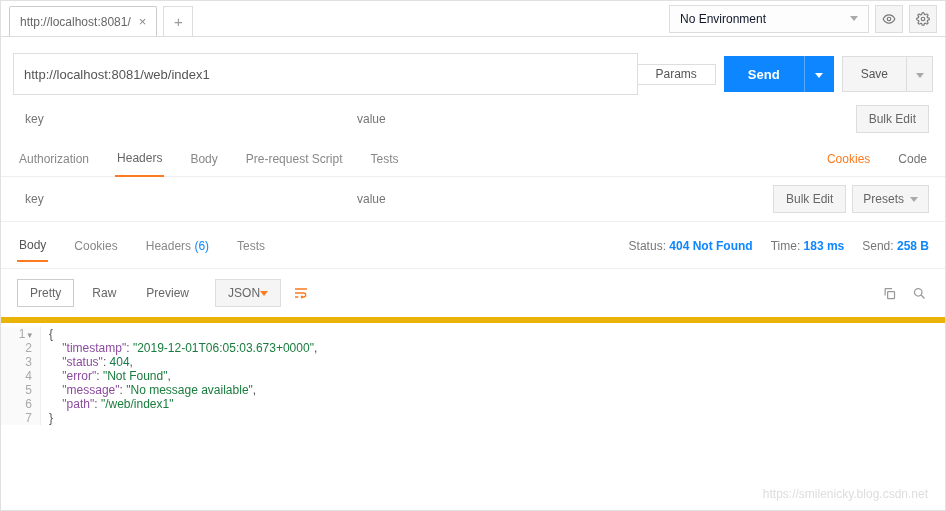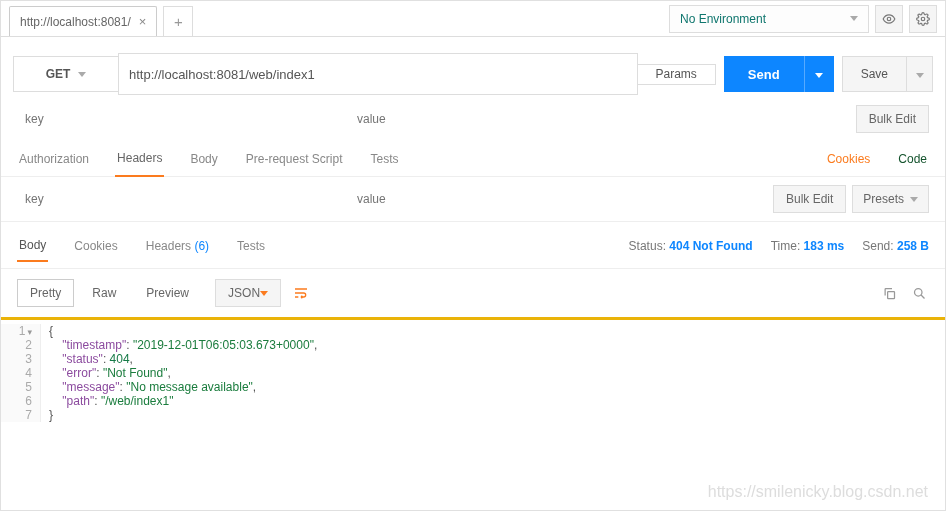--- a/index.html
+++ b/index.html
@@ -3,63 +3,63 @@
 <meta charset="utf-8">
 <style>
 *{box-sizing:border-box;margin:0;padding:0;font-family:-apple-system,BlinkMacSystemFont,"Segoe UI",Arial,sans-serif;font-size:12px}
 body{background:#fff;color:#555;width:946px;height:511px;overflow:hidden;border:1px solid #e0e0e0}
 .topbar{display:flex;height:36px;border-bottom:1px solid #ddd;align-items:center}
 .tabs{display:flex;flex:1;align-items:flex-end;height:100%;padding-left:8px}
 .tab{display:flex;align-items:center;height:30px;padding:0 10px;border:1px solid #ccc;border-bottom:none;background:#fff;font-size:11px;color:#666;gap:8px;border-radius:2px 2px 0 0}
 .tab-close{color:#888;font-size:13px;cursor:pointer}
 .newtab{width:30px;height:30px;display:flex;align-items:center;justify-content:center;border:1px solid #ddd;margin-left:6px;color:#999;cursor:pointer;font-size:15px;border-bottom:none}
 .env{display:flex;align-items:center;padding-right:8px;gap:6px}
-.env-dd{width:200px;height:28px;border:1px solid #ddd;display:flex;align-items:center;justify-content:space-between;padding:0 10px;color:#0f766e;background:#fdfdfd}
+.env-dd{width:200px;height:28px;border:1px solid #ddd;display:flex;align-items:center;justify-content:space-between;padding:0 10px;color:#0f172a;background:#fdfdfd}
 .ibtn{width:28px;height:28px;border:1px solid #ddd;display:flex;align-items:center;justify-content:center;background:#f5f5f5;color:#777}
 .reqrow{display:flex;padding:16px 12px 10px;gap:0;align-items:center}
 .method{width:105px;height:36px;border:1px solid #ddd;border-right:none;display:flex;align-items:center;justify-content:center;gap:8px;color:#555;font-weight:600;background:#fff}
 .url{flex:1;height:42px;border:1px solid #ddd;padding:0 10px;color:#555;font-size:13px;outline:none}
 .params{height:21px;padding:0 18px;border:1px solid #ddd;border-left:none;background:#fff;color:#555}
 .send{height:36px;padding:0 24px;background:#0d86ff;color:#fff;border:none;font-weight:700;margin-left:8px;font-size:13px}
 .send-dd{width:30px;height:36px;background:#0d86ff;border:none;border-left:1px solid rgba(255,255,255,.3);color:#fff}
 .save{height:36px;padding:0 18px;background:#f5f5f5;border:1px solid #ddd;margin-left:8px;color:#555}
 .save-dd{width:26px;height:36px;background:#f5f5f5;border:1px solid #ddd;border-left:none;color:#999}
 .kvrow{display:flex;padding:0 16px 8px;gap:0;align-items:center}
 .kv{flex:1;height:28px;border:none;border-bottom:1px solid transparent;padding:0 8px;color:#4d7c0f;outline:none;max-width:320px;margin-right:12px}
 .bulk{height:28px;padding:0 12px;background:#f5f5f5;border:1px solid #ddd;color:#666;margin-left:auto}
 .reqtabs{display:flex;padding:0 16px;border-bottom:1px solid #eee;gap:24px;align-items:center}
 .rtab{padding:10px 2px;color:#888;cursor:pointer}
 .rtab.active{color:#666;border-bottom:2px solid #fb7b1e;margin-bottom:-1px}
 .rtab.link{color:#fb7b1e;margin-left:auto}
-.rtab.link2{color:#14532d}
+.rtab.link2{color:#737373}
 .kvrow2{display:flex;padding:8px 16px;gap:0;align-items:center;border-bottom:1px solid #eee}
 .presets{height:28px;padding:0 10px;background:#f5f5f5;border:1px solid #ddd;color:#666;margin-left:6px;display:flex;align-items:center;gap:6px}
 .resbar{display:flex;padding:8px 16px 0;gap:24px;align-items:center}
 .restab{padding:8px 2px;color:#888;cursor:pointer}
 .restab.active{color:#555;border-bottom:2px solid #fb7b1e;font-weight:500}
 .restab .cnt{color:#0d86ff}
 .meta{margin-left:auto;display:flex;gap:18px;color:#777;font-size:11px}
 .meta b{color:#0d86ff;font-weight:700}
-.fmtrow{display:flex;padding:10px 16px;gap:6px;align-items:center;border-top:1px solid #eee;border-bottom:3px solid #eab308;margin-top:6px}
+.fmtrow{display:flex;padding:10px 16px;gap:6px;align-items:center;border-top:1px solid #eee;border-bottom:6px solid #eab308;margin-top:6px}
 .fmtbtn{height:28px;padding:0 12px;border:1px solid #ddd;background:#f5f5f5;color:#666}
 .fmtbtn.active{background:#fff;border-color:#ccc}
 .fmtbtn.plain{border:none;background:transparent}
 .wrapicon{width:28px;height:28px;display:flex;align-items:center;justify-content:center;color:#fb7b1e}
 .code{display:flex;font-family:Consolas,Monaco,monospace;font-size:12px;line-height:14px;padding:4px 0}
 .gutter{width:40px;text-align:right;padding-right:8px;color:#aaa;user-select:none;border-right:1px solid #eee;background:#fafafa}
 .gln{height:14px}
 .src{padding-left:8px;white-space:pre}
 .k{color:#8b4a9e}
 .s{color:#1a7c3d}
 .n{color:#167a47}
 .p{color:#555}
 .fold{color:#999;font-size:9px;margin-left:2px}
 .chev{width:0;height:0;border-left:4px solid transparent;border-right:4px solid transparent;border-top:5px solid #aaa;display:inline-block}
 .chev.o{border-top-color:#fb7b1e}
-.watermark{position:absolute;right:18px;bottom:10px;color:#ddd;font-size:16px}
+.watermark{position:absolute;right:18px;bottom:10px;color:#ddd;font-size:12px}
 .copyicons{margin-left:auto;display:flex;gap:10px;color:#999}
 .copyicons span{width:20px;height:20px;display:flex;align-items:center;justify-content:center;cursor:pointer}
 </style>
 </head>
 <body>
 
 <div class="topbar">
   <div class="tabs">
     <div class="tab">
       <span>http://localhost:8081/</span>
@@ -81,24 +81,20 @@
     <div class="ibtn">
         <svg width="14" height="14" viewBox="0 0 24 24" fill="none" stroke="currentColor" stroke-width="2">
           <circle cx="12" cy="12" r="3"></circle>
           <path d="M19.4 15a1.7 1.7 0 0 0 .3 1.8l.1.1a2 2 0 1 1-2.8 2.8l-.1-.1a1.7 1.7 0 0 0-1.8-.3 1.7 1.7 0 0 0-1 1.5V21a2 2 0 1 1-4 0v-.1a1.7 1.7 0 0 0-1-1.5 1.7 1.7 0 0 0-1.8.3l-.1.1a2 2 0 1 1-2.8-2.8l.1-.1a1.7 1.7 0 0 0 .3-1.8 1.7 1.7 0 0 0-1.5-1H3a2 2 0 1 1 0-4h.1a1.7 1.7 0 0 0 1.5-1 1.7 1.7 0 0 0-.3-1.8l-.1-.1a2 2 0 1 1 2.8-2.8l.1.1a1.7 1.7 0 0 0 1.8.3H9a1.7 1.7 0 0 0 1-1.5V3a2 2 0 1 1 4 0v.1a1.7 1.7 0 0 0 1 1.5 1.7 1.7 0 0 0 1.8-.3l.1-.1a2 2 0 1 1 2.8 2.8l-.1.1a1.7 1.7 0 0 0-.3 1.8V9a1.7 1.7 0 0 0 1.5 1H21a2 2 0 1 1 0 4h-.1a1.7 1.7 0 0 0-1.5 1z"></path>
         </svg>
       </div>
   </div>
 </div>
 
 <div class="reqrow">
-  <div class="method">
-    <span>GET</span>
-    <span class="chev"></span>
-  </div>
   <input class="url" value="http://localhost:8081/web/index1" style="">
   <button class="params">Params</button>
   <button class="send">Send</button>
   <button class="send-dd"><span class="chev" style="border-top-color:#fff"></span></button>
   <button class="save">Save</button>
   <button class="save-dd"><span class="chev"></span></button>
 </div>
 
 <div class="kvrow">
   <input class="kv" placeholder="key" style="">

